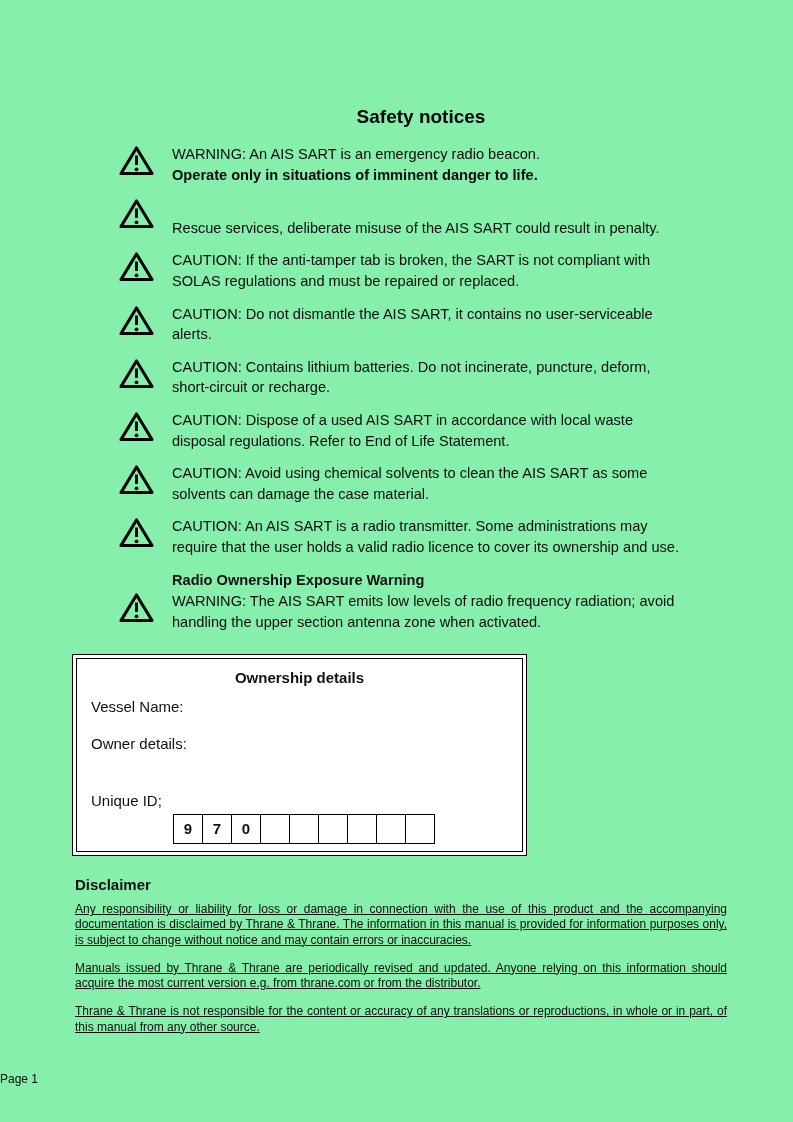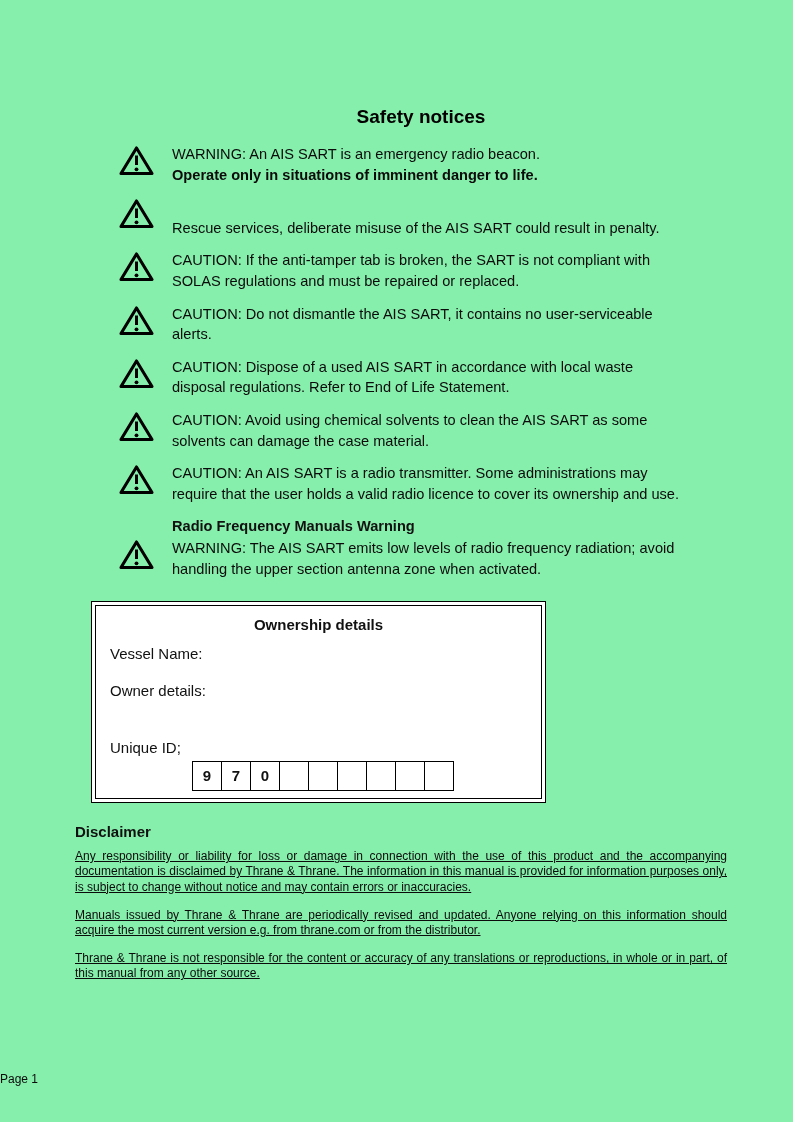--- a/index.html
+++ b/index.html
@@ -15,21 +15,21 @@
   }
   .notices { margin:16px 0 0 118px; width:616px; }
   .notice { display:flex; margin-bottom:12px; }
   .icon-cell { flex:0 0 54px; padding-top:1px; }
   .notice-text { font-size:14.6px; line-height:20.6px; color:#0b0b0b; }
   .rf-heading {
     margin:6px 0 1px 54px; font-weight:700; font-size:14.6px; line-height:20.6px;
   }
   
   .ownership-box {
-    margin:22px 0 0 91px; width:455px; height:202px;
+    margin:22px 0 0 72px; width:455px; height:202px;
     border:1px solid #000; padding:3px; background:#fff;
   }
   .ownership-inner { border:1px solid #000; height:100%; padding:10px 14px 0 14px; }
   .ownership-title { text-align:center; font-weight:700; font-size:15px; margin-bottom:12px; }
   .own-label { font-size:15px; }
   .own-label.vessel { margin-bottom:20px; }
   .own-label.owner  { margin-bottom:40px; }
   .own-label.uid    { margin-bottom:5px; }
   .id-grid { display:flex; margin-left:82px; }
   .id-cell {
@@ -110,20 +110,33 @@
     <rect x="17" y="10.5" width="3" height="9.5" fill="#000"></rect>
     <circle cx="18.5" cy="24.3" r="1.9" fill="#000"></circle>
   </svg>
 </span>
       <div class="notice-text">
         <span>CAUTION: Do not dismantle the AIS SART, it contains no user-serviceable</span><br>
         <span>alerts.</span>
       </div>
     </div>
 
+    <div class="notice">
+      <span class="icon-cell tri">
+  <svg width="37" height="32" viewBox="0 0 37 32" aria-hidden="true">
+    <path d="M18.5 3 L34 28.5 L3 28.5 Z" fill="none" stroke="#000" stroke-width="3.1" stroke-linejoin="round"></path>
+    <rect x="17" y="10.5" width="3" height="9.5" fill="#000"></rect>
+    <circle cx="18.5" cy="24.3" r="1.9" fill="#000"></circle>
+  </svg>
+</span>
+      <div class="notice-text">
+        <span>CAUTION: Contains lithium batteries. Do not incinerate, puncture, deform,</span><br>
+        <span>short-circuit or recharge.</span>
+      </div>
+    </div>
 
     <div class="notice">
       <span class="icon-cell tri">
   <svg width="37" height="32" viewBox="0 0 37 32" aria-hidden="true">
     <path d="M18.5 3 L34 28.5 L3 28.5 Z" fill="none" stroke="#000" stroke-width="3.1" stroke-linejoin="round"></path>
     <rect x="17" y="10.5" width="3" height="9.5" fill="#000"></rect>
     <circle cx="18.5" cy="24.3" r="1.9" fill="#000"></circle>
   </svg>
 </span>
       <div class="notice-text">
@@ -153,21 +166,21 @@
     <rect x="17" y="10.5" width="3" height="9.5" fill="#000"></rect>
     <circle cx="18.5" cy="24.3" r="1.9" fill="#000"></circle>
   </svg>
 </span>
       <div class="notice-text">
         <span>CAUTION: An AIS SART is a radio transmitter. Some administrations may</span><br>
         <span>require that the user holds a valid radio licence to cover its ownership and use.</span>
       </div>
     </div>
 
-    <div class="rf-heading">Radio Frequency Manuals Warning</div>
+    <div class="rf-heading">Radio Ownership Exposure Warning</div>
 
     <div class="notice">
       <span class="icon-cell tri">
   <svg width="37" height="32" viewBox="0 0 37 32" aria-hidden="true">
     <path d="M18.5 3 L34 28.5 L3 28.5 Z" fill="none" stroke="#000" stroke-width="3.1" stroke-linejoin="round"></path>
     <rect x="17" y="10.5" width="3" height="9.5" fill="#000"></rect>
     <circle cx="18.5" cy="24.3" r="1.9" fill="#000"></circle>
   </svg>
 </span>
       <div class="notice-text">

